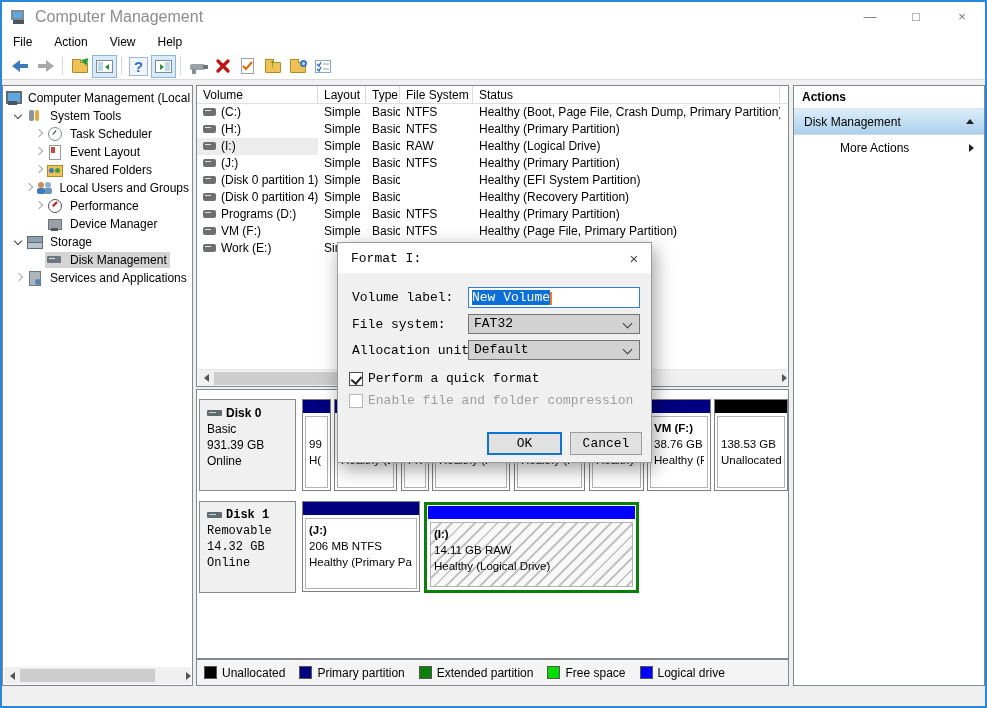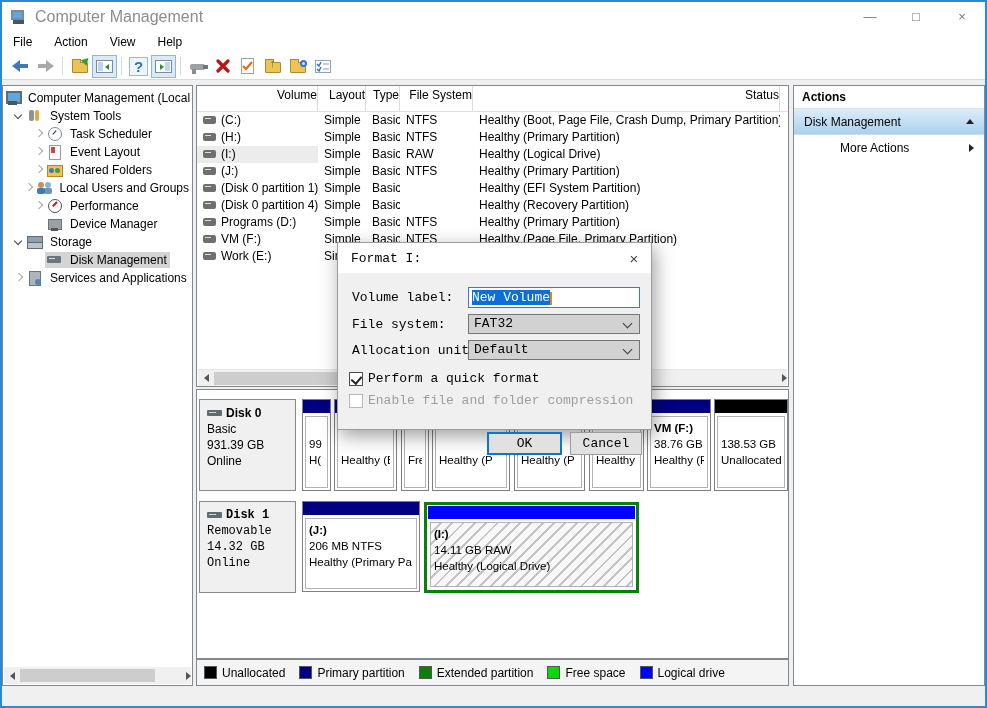--- a/index.html
+++ b/index.html
@@ -86,21 +86,21 @@
   .i-services::after { content:""; position:absolute; left:8px; top:8px; width:6px; height:6px; border-radius:50%; background:#5a84b0; }
 
   .tree-hscroll { position:absolute; left:1px; right:1px; bottom:1px; height:17px; background:#f0f0f0; display:flex; align-items:center; }
   .sarrow { width:16px; height:17px; display:flex; align-items:center; justify-content:center; }
   .sarrow i { width:0; height:0; border-top:4px solid transparent; border-bottom:4px solid transparent; }
   .sarrow.left i { border-right:5px solid #555; }
   .sarrow.right i { border-left:5px solid #555; margin-left:auto; }
   .sthumb { height:13px; background:#cdcdcd; }
 
   
-  .vl-header { display:flex; height:26px; line-height:18px; border-bottom:1px solid #e0e0e0;text-align:right; }
+  .vl-header { display:flex; height:18px; line-height:18px; border-bottom:1px solid #e0e0e0; }
   .vl-header .hc { padding-left:6px; border-right:1px solid #dcdcdc; overflow:hidden; white-space:nowrap; }
   .vrow { display:flex; height:17px; line-height:17px; white-space:nowrap; }
   .vrow .c { padding-left:6px; overflow:hidden; }
   .cw0 { width:121px; } .cw1 { width:48px; } .cw2 { width:34px; } .cw3 { width:73px; } .cw4 { width:307px; }
   .vol-ico { display:inline-block; width:13px; height:8px; background:#6f6f6f; border-radius:2px; margin-right:5px; position:relative; top:0px; }
   .vol-ico::after { content:""; position:absolute; left:2px; top:2px; width:6px; height:1px; background:#cfeacb; }
   .volcell-hl { background:#ececec; }
   .list-hscroll { position:absolute; left:1px; right:1px; bottom:0; height:17px; background:#f0f0f0; border-top:1px solid #e6e6e6; display:flex; align-items:center; }
 
   
@@ -125,21 +125,21 @@
   
   .act-header { height:23px; line-height:22px; font-weight:bold; padding-left:8px; border-bottom:1px solid #e2e2e2; }
   .act-bar { height:26px; background:linear-gradient(#dcedfa,#abd0ec); display:flex; align-items:center; padding:0 10px; border-bottom:1px solid #c8dff0; }
   .act-bar .lbl { flex:1; }
   .tri-up { width:0; height:0; border-left:4px solid transparent; border-right:4px solid transparent; border-bottom:5px solid #222; }
   .act-more { height:26px; display:flex; align-items:center; padding:0 10px 0 46px; }
   .act-more .lbl { flex:1; }
   .tri-right { width:0; height:0; border-top:4px solid transparent; border-bottom:4px solid transparent; border-left:5px solid #222; }
 
   
-  .dialog { position:absolute; left:335px; top:240px; width:315px; height:188px; background:#f0f0f0; border:1px solid #9b9b9b; box-shadow:3px 6px 18px rgba(0,0,0,.38); z-index:50; font-family:"Liberation Mono",monospace; font-size:13px; }
+  .dialog { position:absolute; left:335px; top:240px; width:315px; height:221px; background:#f0f0f0; border:1px solid #9b9b9b; box-shadow:3px 6px 18px rgba(0,0,0,.38); z-index:50; font-family:"Liberation Mono",monospace; font-size:13px; }
   .dlg-title { position:absolute; left:0; right:0; top:0; height:30px; background:#fff; display:flex; align-items:center; }
   .dlg-title .t { margin-left:13px; }
   .dlg-close { margin-left:auto; width:34px; height:30px; display:flex; align-items:center; justify-content:center; color:#444; font-size:15px; font-family:"Liberation Sans",sans-serif; }
   .dlg-label { position:absolute; left:14px; height:16px; white-space:nowrap; }
   .dlg-input { position:absolute; left:130px; width:172px; height:21px; background:#fff; border:1px solid #2f7cd2; padding:2px 3px; white-space:nowrap; overflow:hidden; }
   .dlg-input .sel { background:#0b6fd7; color:#fff; }
   .caret { display:inline-block; width:2px; height:13px; background:#e87d2a; vertical-align:text-bottom; }
   .dlg-select { position:absolute; left:130px; width:172px; height:20px; background:#d2d2d2; border:1px solid #747474; padding:1px 8px 0 5px; white-space:nowrap; overflow:hidden; }
   .dlg-select::after { content:""; position:absolute; right:8px; top:5px; width:6px; height:6px; border-right:1px solid #3a3a3a; border-bottom:1px solid #3a3a3a; transform:rotate(45deg); }
   .cbrow { position:absolute; left:11px; display:flex; align-items:center; }

